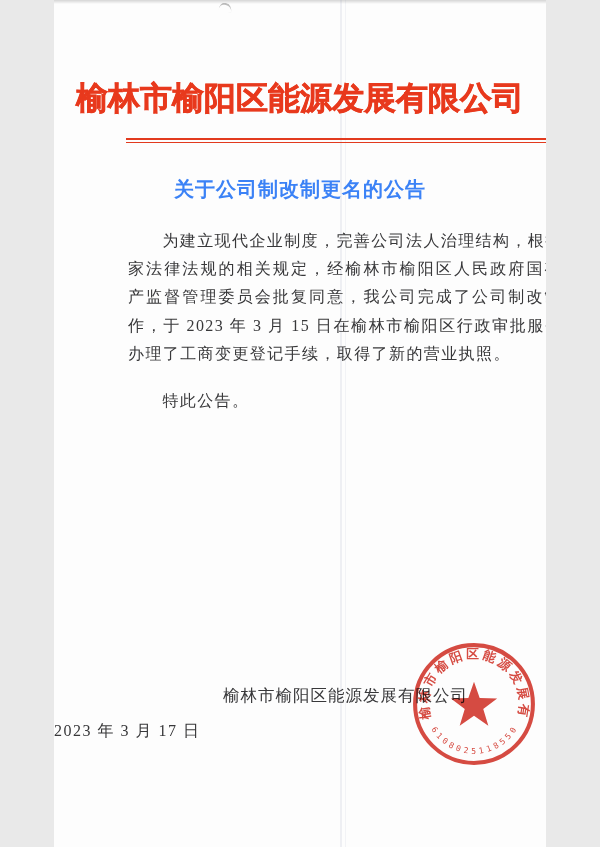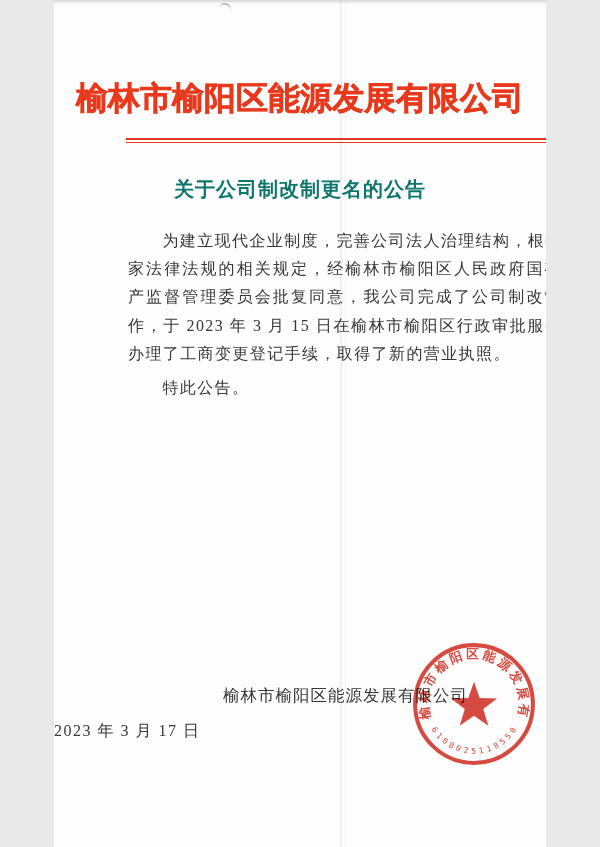--- a/index.html
+++ b/index.html
@@ -39,29 +39,29 @@
   }
   .red-rule{
     position:absolute;top:138px;left:72px;width:456px;height:2px;
     border-top:2.5px solid #e23a1e;
     border-bottom:1.5px solid #e23a1e;
   }
   .doc-title{
     position:absolute;top:174px;left:0;width:100%;
     margin:0;text-align:center;
     font-size:20px;line-height:30px;font-weight:700;
-    color:#0f766e;letter-spacing:1px;
+    color:#3b82f6;letter-spacing:1px;
   }
   .body{
     position:absolute;top:227px;left:74px;width:452px;
     font-size:16px;line-height:28.2px;letter-spacing:1.4px;
     text-align:justify;
   }
   .body p{margin:0;text-indent:2.15em;}
-  .body p.closing{margin-top:6px;}
+  .body p.closing{margin-top:19px;}
   .sig{position:absolute;top:684px;left:0;width:100%;}
   .sig-company{
     text-align:right;padding-right:78px;
     font-size:16.5px;letter-spacing:1px;line-height:24px;
   }
   .sig-date{
     padding-right:112px;margin-top:11px;
     font-size:16px;letter-spacing:1.5px;line-height:24px;
   }
   .seal{

